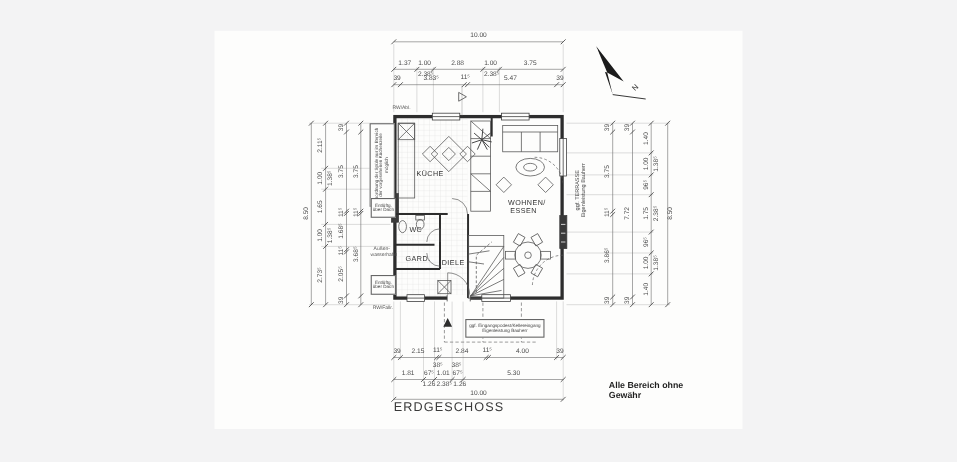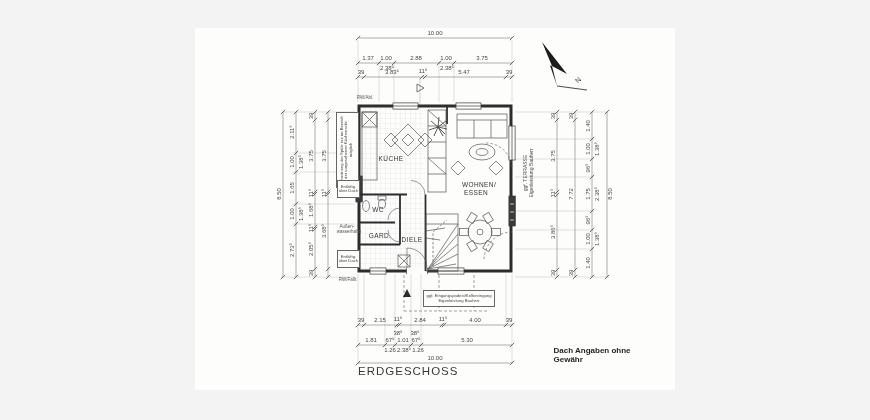--- a/index.html
+++ b/index.html
@@ -395,15 +395,15 @@
     <div class="notebox" style="left:228px;top:262px;width:70px;height:15px">
       <span class="txt">
           <span style="display:block">ggf. Eingangspodest/Kellereingang</span>
           <span style="display:block">Eigenleistung Bauherr</span>
         </span>
     </div>
 
     <span class="north-n" style="left:383px;top:52px">N</span>
 
     <div class="title" style="left:163px;top:337px">ERDGESCHOSS</div>
-    <div class="disclaimer" style="left:399px;top:327px">Dach Angaben ohne Gewähr</div>
+    <div class="disclaimer" style="left:399px;top:327px">Alle Bereich ohne Gewähr</div>
   </div>
 </div>
 
 </body></html>

